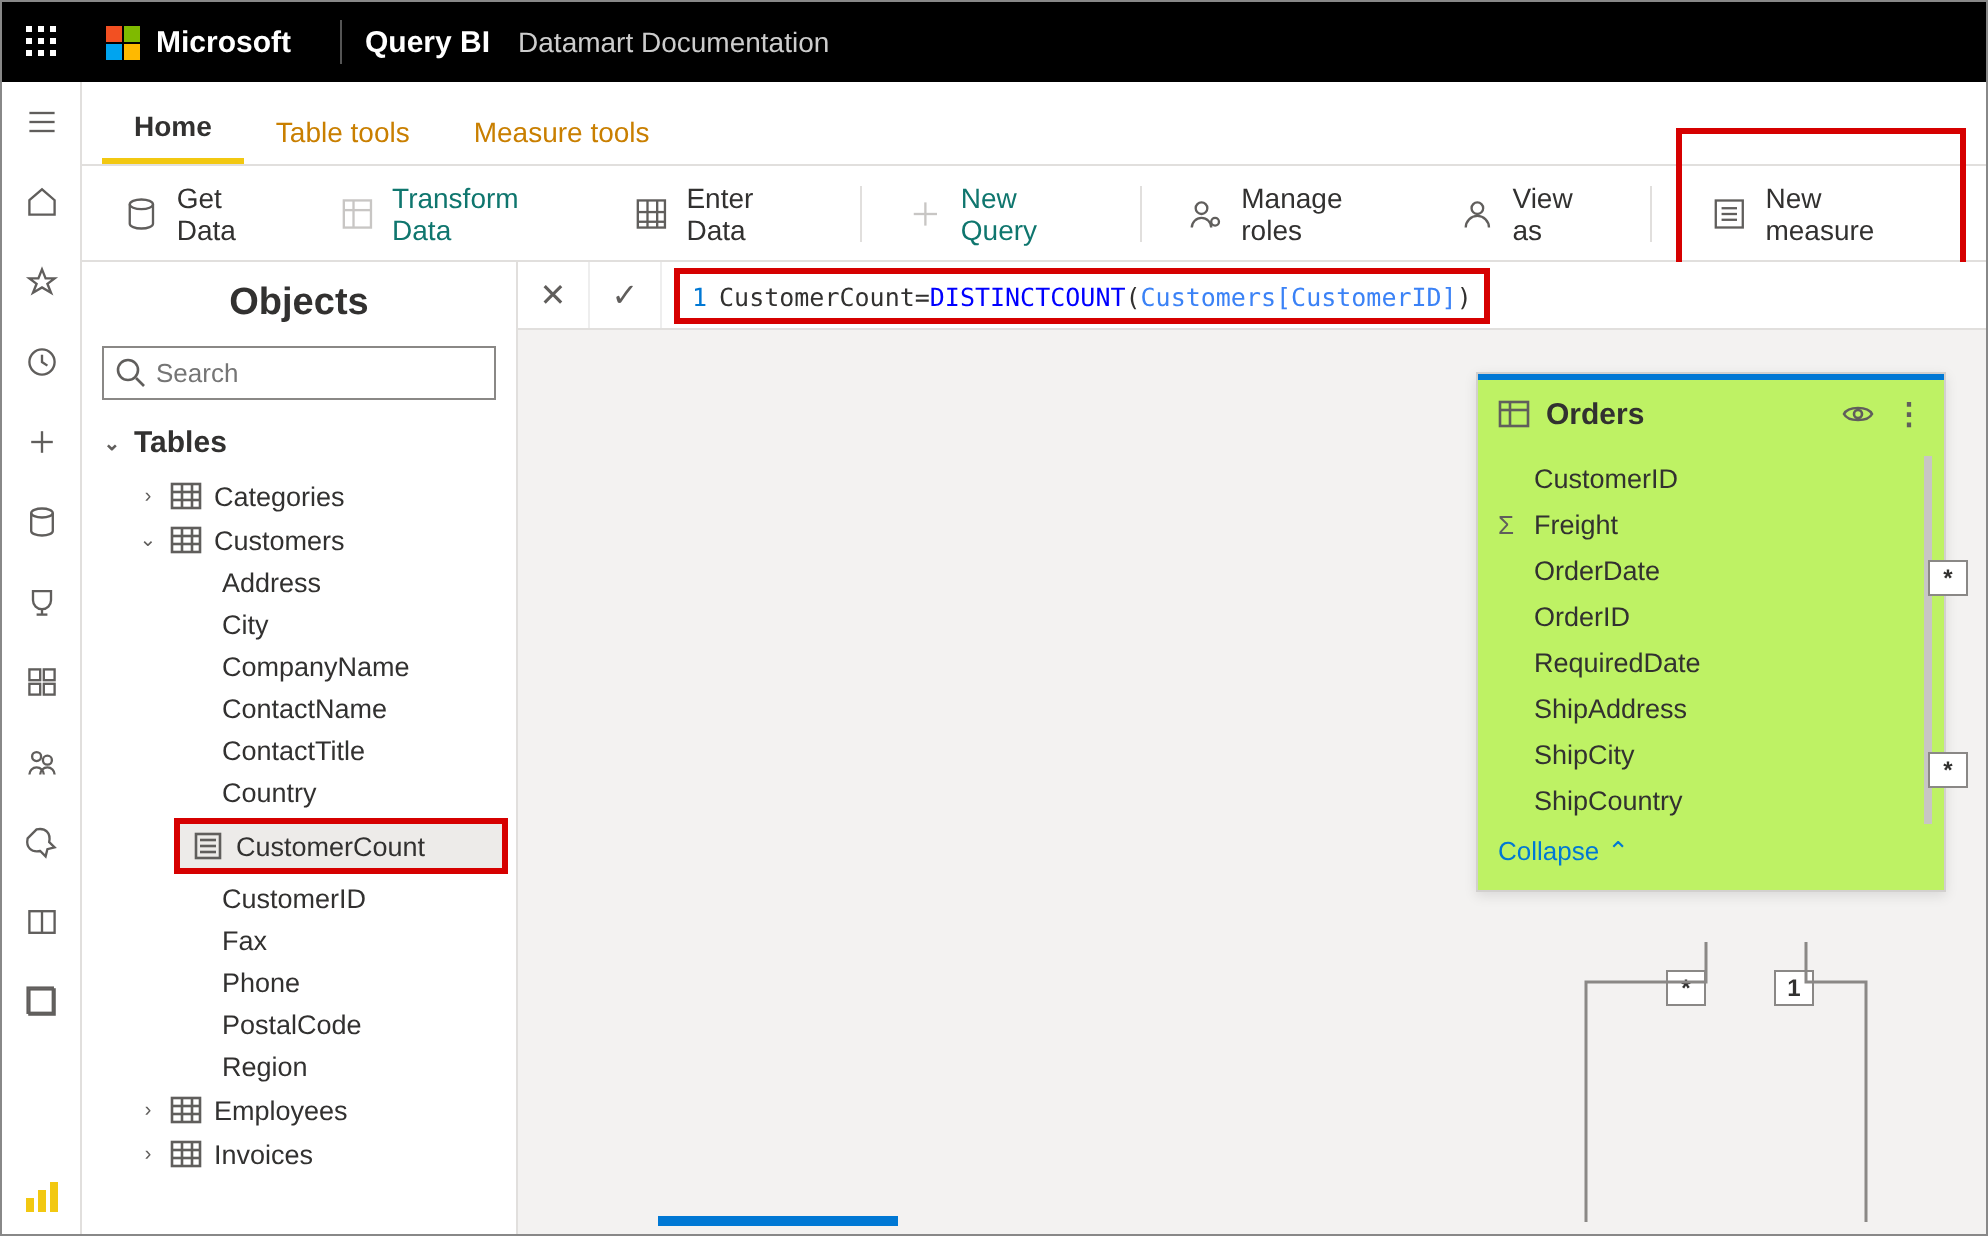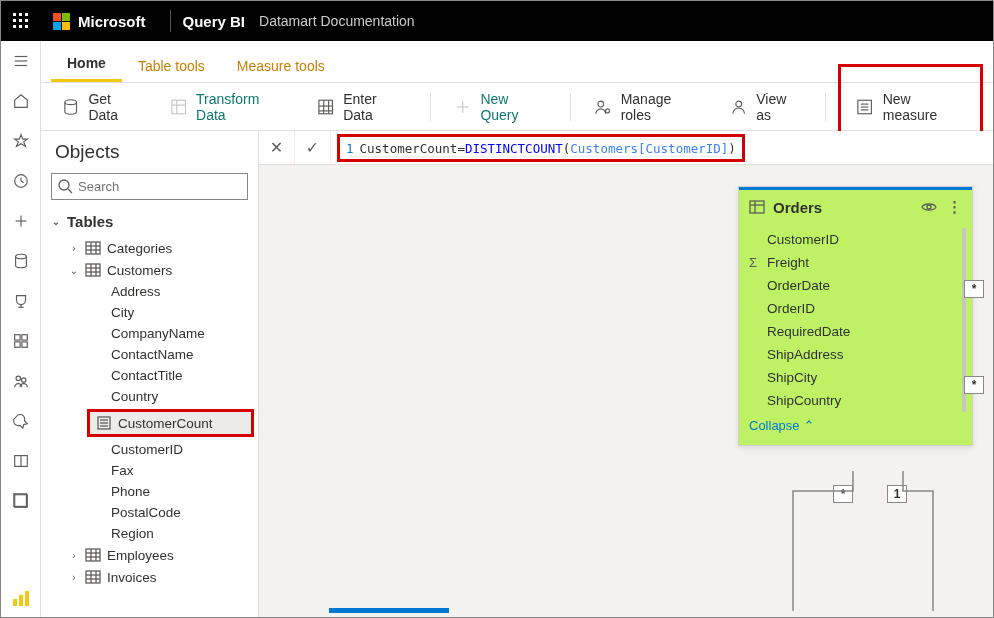--- a/index.html
+++ b/index.html
@@ -32,21 +32,21 @@
   .ribbon-tabs .rtab.orange { color: #c97f00; }
   .ribbon { height:48px; display:flex; align-items:center; padding: 0 10px; border-bottom:1px solid #e1dfdd; gap: 6px; }
   .rbtn { display:flex; align-items:center; gap:8px; padding: 6px 10px; font-size:14px; color:#323130; cursor:pointer; }
   .rbtn.disabled { color:#0f766e; }
   .rbtn svg { width:20px; height:20px; stroke:#605e5c; fill:none; stroke-width:1.2; }
   .rbtn.disabled svg { stroke:#c8c6c4; }
   .vdiv { width:1px; height:28px; background:#e1dfdd; margin: 0 6px; }
   .highlight-red { border: 3px solid #d60000; padding: 18px 4px; }
   .workspace { flex:1; display:flex; }
   .objects { width:218px; border-right:1px solid #e1dfdd; display:flex; flex-direction:column; }
-  .objects h2 { font-size:19px; font-weight:400; padding: 10px 14px 6px; }
+  .objects h2 { font-size:19px; font-weight:700; padding: 10px 14px 6px; text-align: center; }
   .search { margin: 4px 10px 6px; position:relative; }
   .search input { width:100%; padding: 5px 6px 5px 26px; border:1px solid #8a8886; font-size:13px; }
   .search .ic { position:absolute; left:6px; top:5px; color:#605e5c; }
   .tree { flex:1; overflow:auto; padding: 4px 0 0 10px; font-size:13.5px; }
   .tree .node { display:flex; align-items:center; gap:6px; padding: 3px 4px 3px 0; cursor:pointer; white-space:nowrap;}
   .tree .node.section { font-weight:700; font-size:15px; margin-bottom:4px;}
   .tree .chev { width:10px; display:inline-block; text-align:center; color:#605e5c; font-size:10px;}
   .tree .ticon { color:#605e5c; }
   .tree .lvl1 { padding-left: 18px; }
   .tree .lvl2 { padding-left: 60px; }

